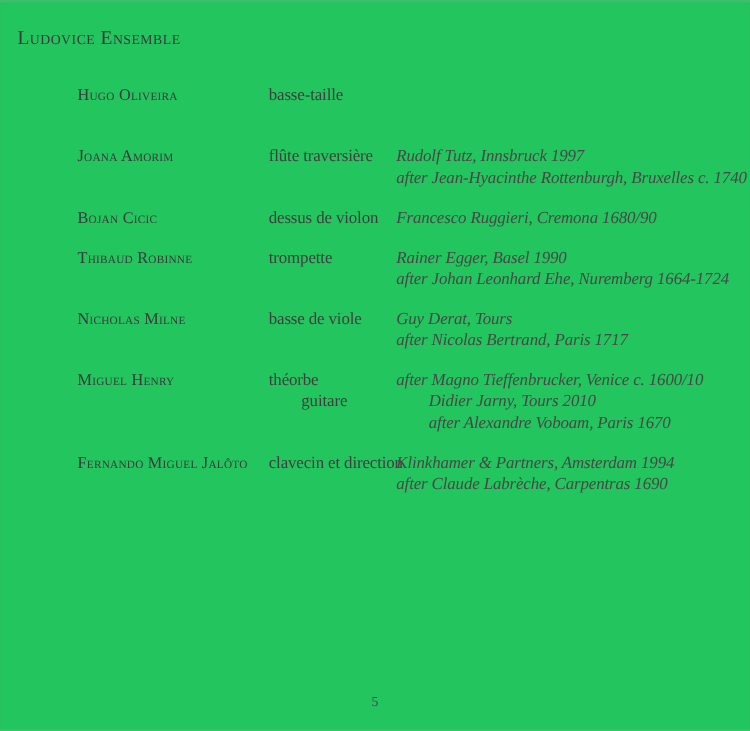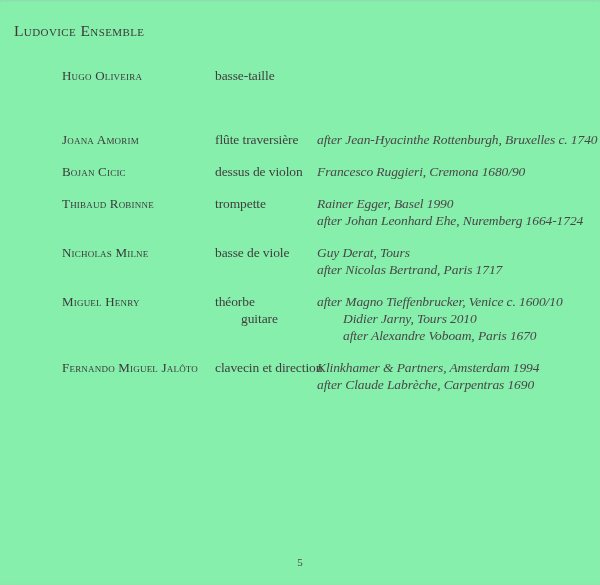--- a/index.html
+++ b/index.html
@@ -4,21 +4,21 @@
 <style>
   html, body { margin: 0; padding: 0; }
   body {
     width: 600px; height: 585px;
     font-family: "Liberation Serif", "DejaVu Serif", serif;
     background: #ffffff;
   }
   .page {
     position: relative;
     width: 600px; height: 585px;
-    background: #86efac;
+    background: #22c55e;
     box-shadow: inset 0 2px 2px -1px rgba(170,170,170,0.35),
                 inset 0 -2px 2px -1px rgba(190,190,190,0.25);
     overflow: hidden;
     color: #3e3c3b;
     font-family: Liberation Serif, serif;
   }
   .title {
     position: absolute;
     left: 14px; top: 22px;
     font-variant: small-caps;
@@ -27,21 +27,21 @@
     color: #3b393a;
     white-space: nowrap;
   }
   .members {
     position: absolute;
     left: 62px; top: 67px; width: 536px;
     font-size: 13.5px;
     line-height: 17px;
   }
   .member { display: flex; margin-bottom: 15px; }
-  .member.gap-after { margin-bottom: 47px; }
+  .member.gap-after { margin-bottom: 32px; }
   .member-name {
     width: 153px; flex: 0 0 153px;
     font-variant: small-caps;
     font-size: 13px;
     letter-spacing: 0.2px;
     color: #3b393a;
     white-space: nowrap;
     overflow: visible;
   }
   .roles { display: flex; flex-direction: column; align-items: center; }
@@ -86,20 +86,21 @@
         </div>
       </div>
     </div>
 
     <div class="member">
       <div class="member-name">Joana Amorim</div>
       <div class="roles">
         <div class="role">
           <div class="instr">flûte traversière</div>
           <div class="maker">
+            <div class="maker-line">Rudolf Tutz, Innsbruck 1997</div>
             <div class="maker-line">after Jean-Hyacinthe Rottenburgh, Bruxelles c. 1740</div>
           </div>
         </div>
       </div>
     </div>
 
     <div class="member">
       <div class="member-name">Bojan Cicic</div>
       <div class="roles">
         <div class="role">

